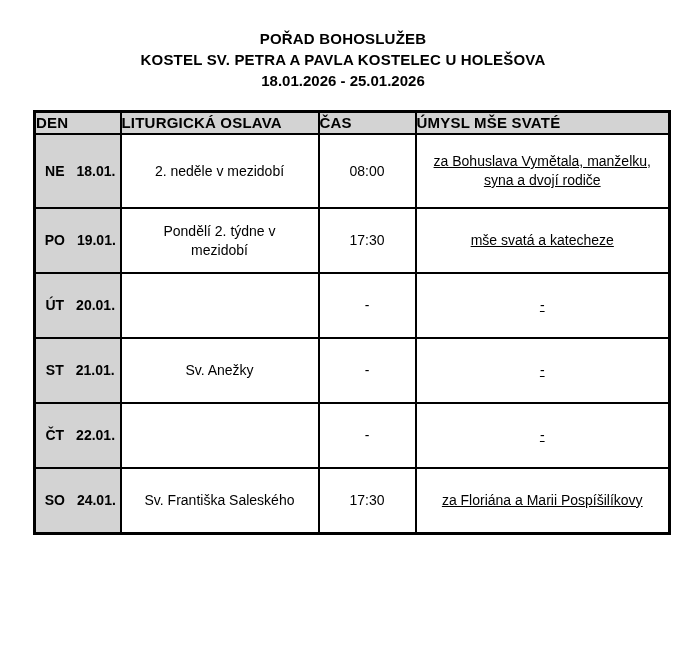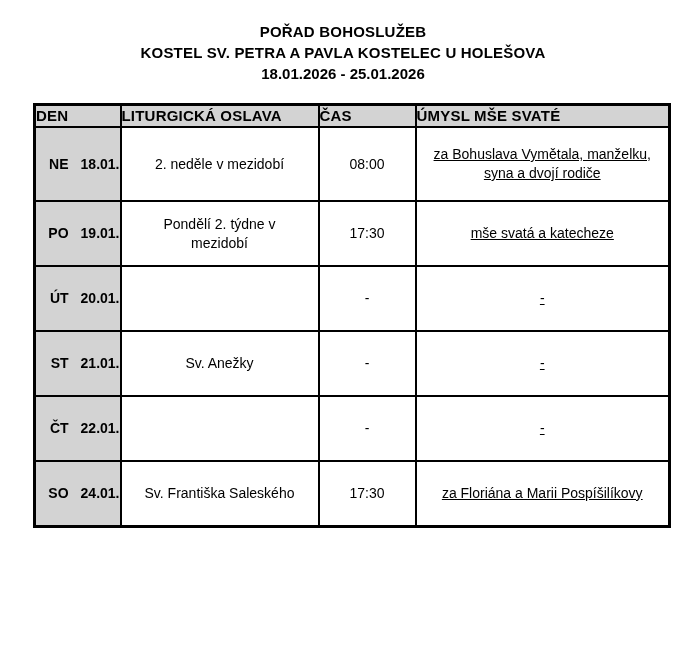--- a/index.html
+++ b/index.html
@@ -8,21 +8,21 @@
     padding: 0;
     width: 686px;
     height: 672px;
     background: #ffffff;
     color: #000000;
     font-family: "Liberation Sans", sans-serif;
     -webkit-font-smoothing: antialiased;
   }
   .titles {
     text-align: center;
-    padding-top: 21px;
+    padding-top: 28px;
   }
   .page-title,
   .page-subtitle {
     font-size: 15px;
     font-weight: bold;
     line-height: 21px;
     letter-spacing: 0.2px;
   }
   .date-range {
     font-size: 15px;
@@ -55,21 +55,21 @@
     font-size: 14px;
     height: 65px;
     vertical-align: middle;
     text-align: center;
     line-height: 19px;
     padding: 0;
   }
   td.day-cell {
     background: var(--header-bg, #d3d3d3);
     font-weight: bold;
-    text-align: right;
+    text-align: center;
     padding-left: 5px;
     white-space: nowrap;
   }
   td.day-cell .day-date { margin-left: 12px; }
   td.celebration-cell { padding: 8px 16px; }
   td.intention-cell   { padding: 17px 8px; text-decoration: underline; }
 </style>
 </head>
 <body>
 

